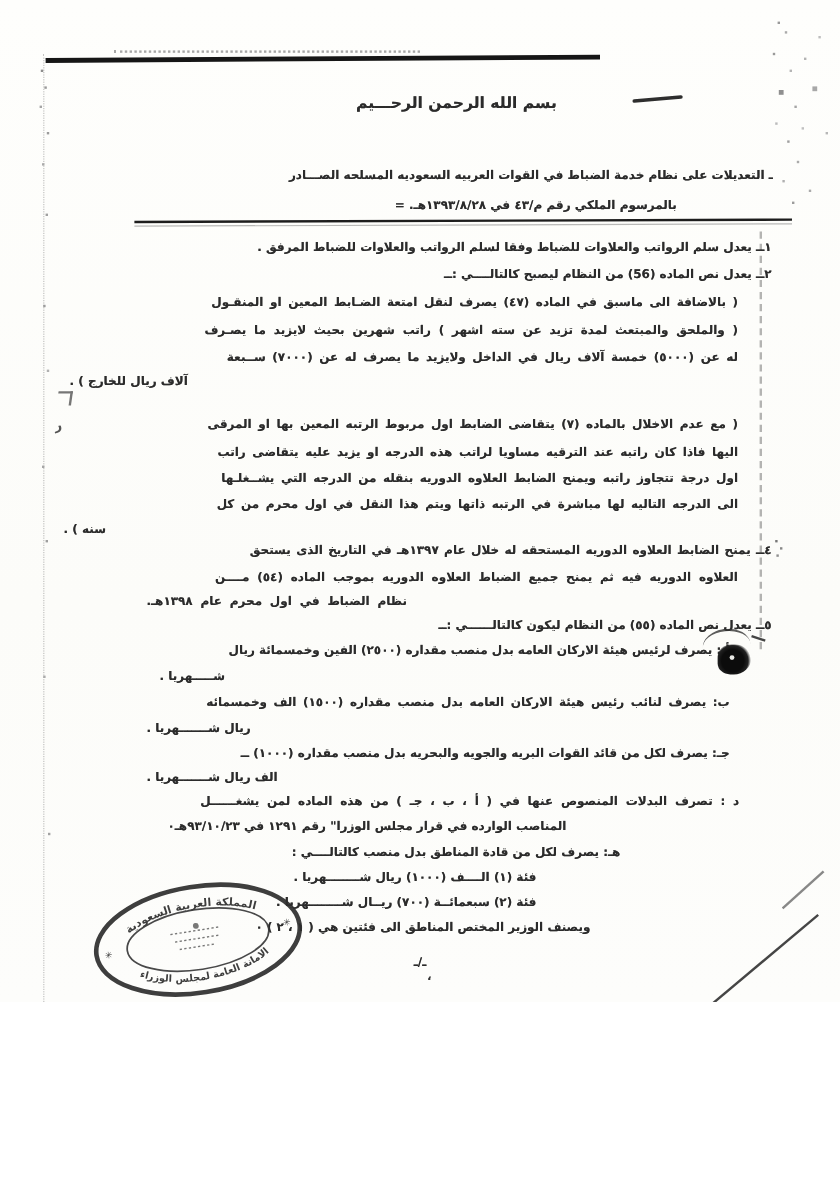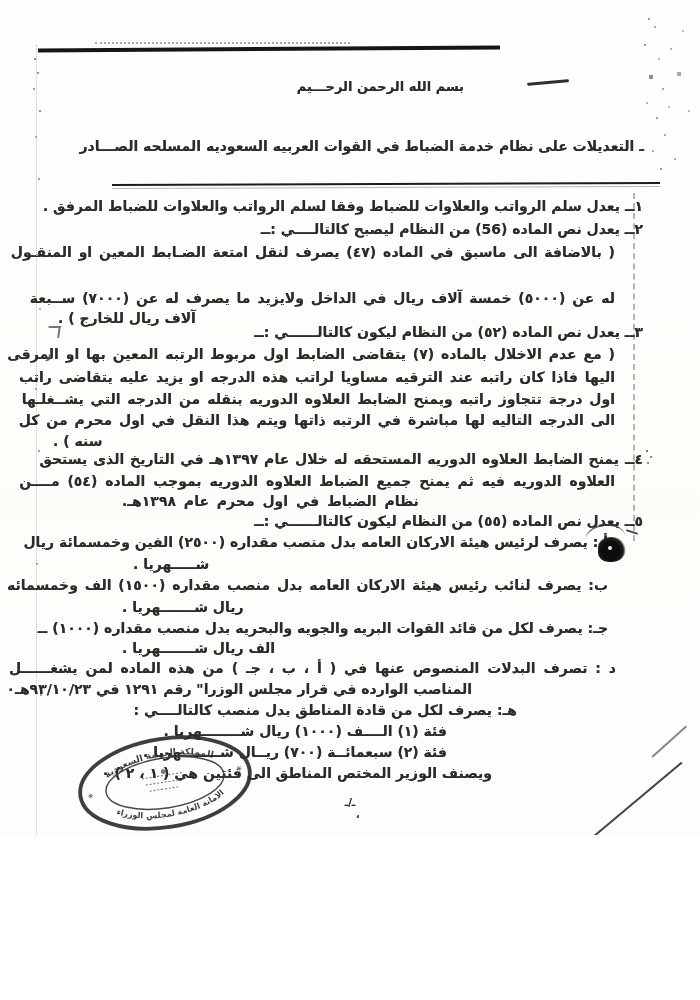--- a/index.html
+++ b/index.html
@@ -5,21 +5,21 @@
   html,body{margin:0;padding:0;background:#ffffff;}
   .page{
     position:relative;width:700px;height:835px;overflow:hidden;
     background:linear-gradient(180deg,#fefefc 0%,#fcfcf9 60%,#fdfdfb 100%);
     font-family:"DejaVu Sans",sans-serif;
     color:#262626;
   }
   
   .ln{
     position:absolute;direction:rtl;white-space:nowrap;
-    font-size:14px;font-weight:700;line-height:15px;color:#2b2b2b;
+    font-size:10px;font-weight:700;line-height:15px;color:#2b2b2b;
     text-shadow:0 0 .4px rgba(20,20,20,.55);
   }
   .bismillah{top:79px;right:236px;font-size:13px;}
   .t1{top:139px;right:56px;}
   .t2{top:164px;right:136px;}
   .l0{top:199px;right:57px}
   .l1{top:222px;right:57px}
   .l2{top:245px;right:85px;word-spacing:2px}
   .l3{top:268px;right:85px;word-spacing:3px}
   .l4{top:291px;right:85px;word-spacing:2px}
@@ -90,27 +90,28 @@
   <div class="art rule-top2"></div>
   <div class="art rule-top"></div>
   <div class="art dash-tr"></div>
   <div class="art rule-title"></div>
   <div class="art rule-title2"></div>
   <div class="art vline-left"></div>
   <div class="art vline-right"></div>
 
   <div class="ln bismillah">بسم الله الرحمن الرحـــيم</div>
   <div class="ln t1">ـ التعديلات على نظام خدمة الضباط في القوات العربيه السعوديه المسلحه الصـــادر</div>
+  <div class="ln t2">بالمرسوم الملكي رقم م/٤٣ في ١٣٩٣/٨/٢٨هـ. =</div>
 
   <div class="ln l0">١ــ يعدل سلم الرواتب والعلاوات للضباط وفقا لسلم الرواتب والعلاوات للضباط المرفق .</div>
   <div class="ln l1">٢ــ يعدل نص الماده (56) من النظام ليصبح كالتالــــي :ــ</div>
   <div class="ln l2">( بالاضافة الى ماسبق في الماده (٤٧) يصرف لنقل امتعة الضـابط المعين او المنقـول</div>
+  <div class="ln l3">( والملحق والمبتعث لمدة تزيد عن سته اشهر ) راتب شهرين بحيث لايزيد ما يصـرف</div>
   <div class="ln l4">له عن (٥٠٠٠) خمسة آلاف ريال في الداخل ولايزيد ما يصرف له عن (٧٠٠٠) ســبعة</div>
   <div class="ln l5">آلاف ريال للخارج ) .</div>
-  <div class="ln l6">٣ــ يعدل نص الماده (٥٢) من النظام ليكون كالتالــــــي :ــ</div>
   <div class="ln l7">( مع عدم الاخلال بالماده (٧) يتقاضى الضابط اول مربوط الرتبه المعين بها او المرقى</div>
   <div class="ln l9">اول درجة تتجاوز راتبه ويمنح الضابط العلاوه الدوريه بنقله من الدرجه التي يشــغلـها</div>
   <div class="ln l8">اليها فاذا كان راتبه عند الترقيه مساويا لراتب هذه الدرجه او يزيد عليه يتقاضى راتب</div>
   <div class="ln l10">الى الدرجه التاليه لها مباشرة في الرتبه ذاتها ويتم هذا النقل في اول محرم من كل</div>
   <div class="ln l11">سنه ) .</div>
   <div class="ln l12">٤ــ يمنح الضابط العلاوه الدوريه المستحقه له خلال عام ١٣٩٧هـ في التاريخ الذى يستحق</div>
   <div class="ln l13">العلاوه الدوريه فيه ثم يمنح جميع الضباط العلاوه الدوريه بموجب الماده (٥٤) مــــن</div>
   <div class="ln l14">نظام الضباط في اول محرم عام ١٣٩٨هـ.</div>
   <div class="ln l15">٥ــ يعدل نص الماده (٥٥) من النظام ليكون كالتالــــــي :ــ</div>
   <div class="ln l16">أ : يصرف لرئيس هيئة الاركان العامه بدل منصب مقداره (٢٥٠٠) الفين وخمسمائة ريال</div>

